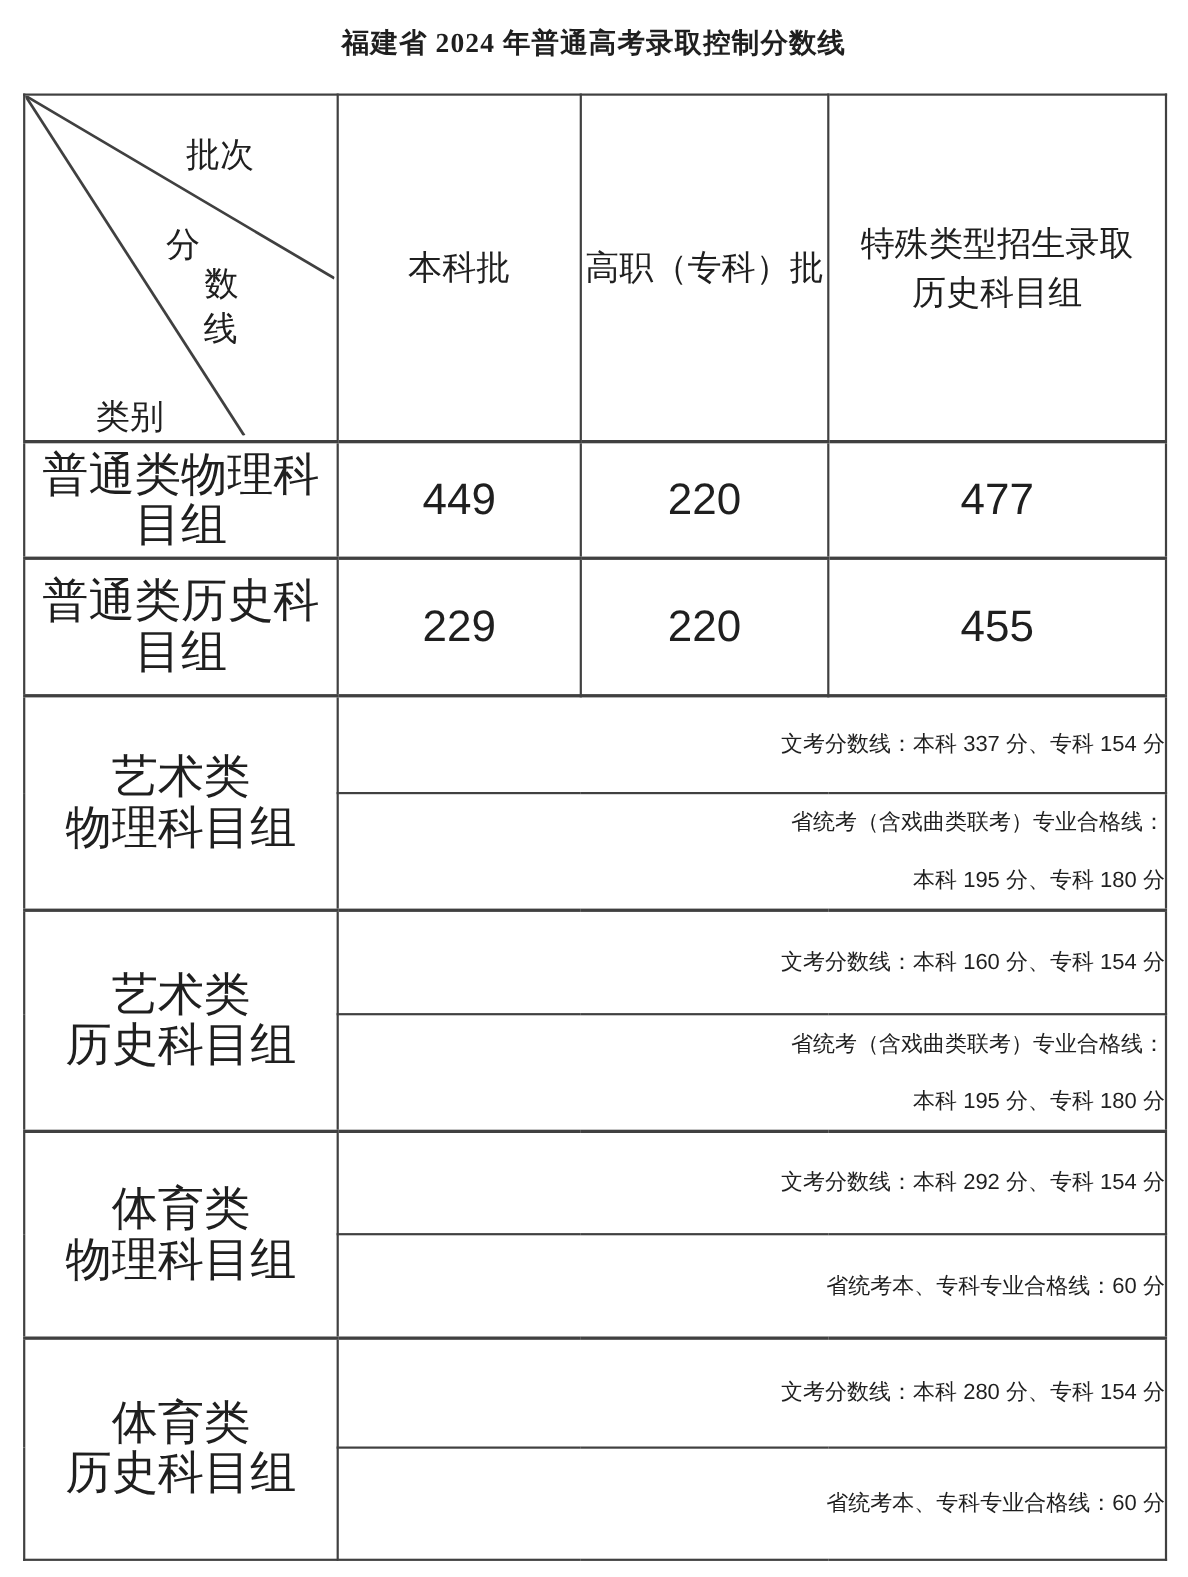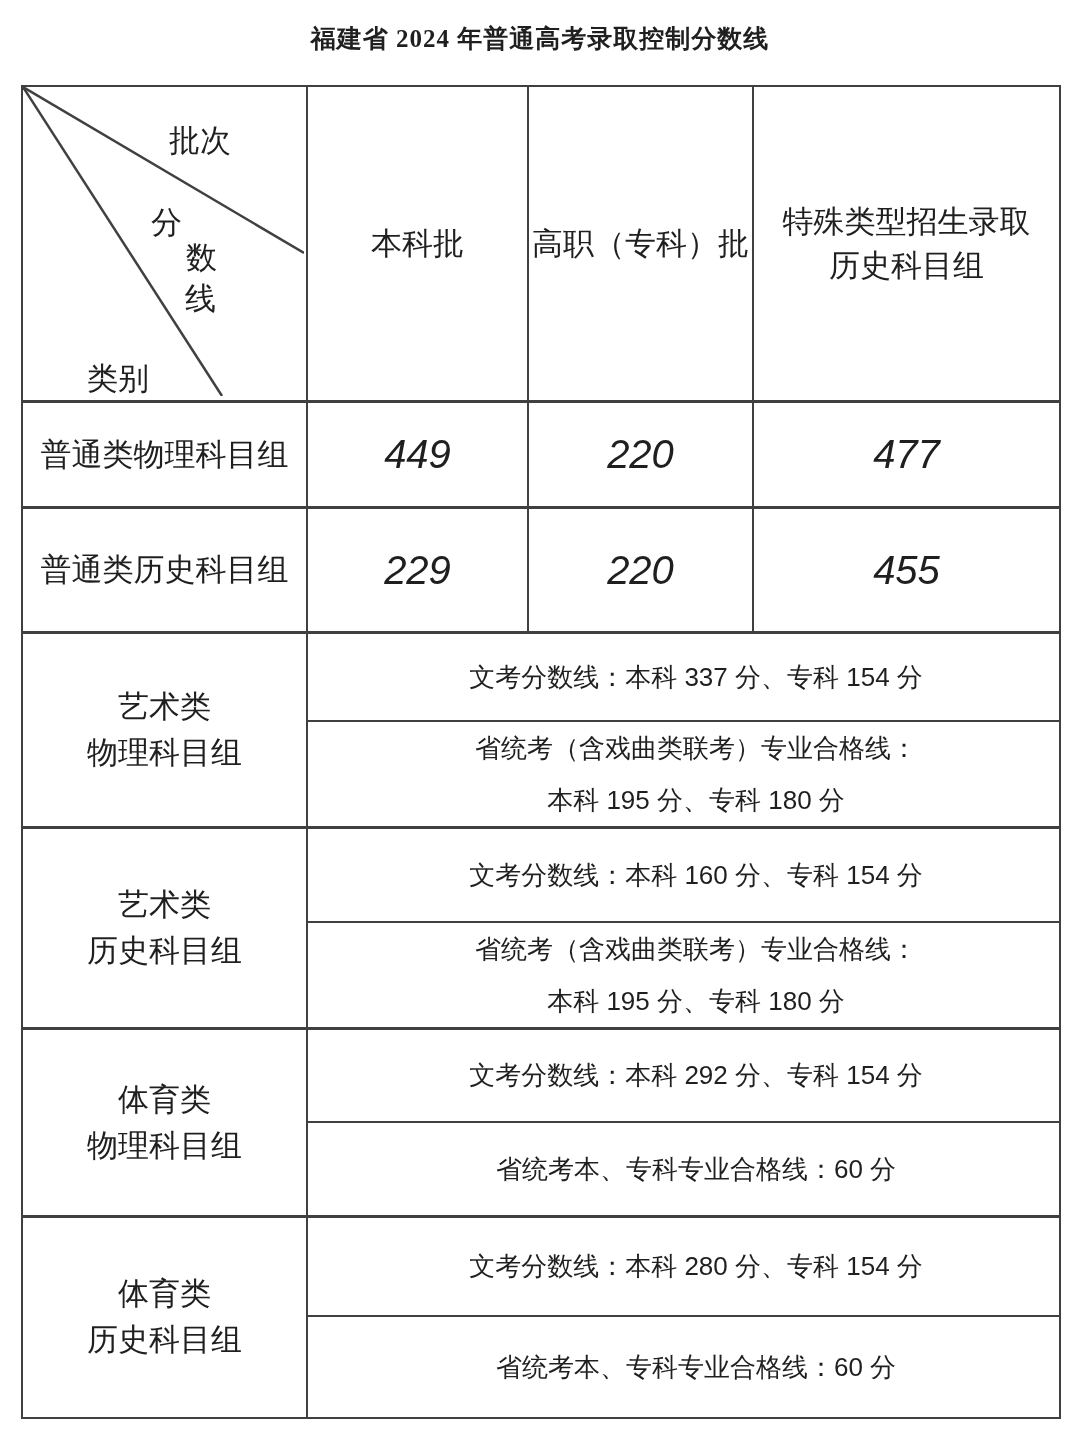--- a/index.html
+++ b/index.html
@@ -39,31 +39,30 @@
   .corner-inner { position:relative; width:100%; height:100%; }
   .corner-inner svg { position:absolute; left:0; top:0; }
   .corner-label { position:absolute; font-size:31px; line-height:31px; white-space:nowrap; }
   .lbl-batch    { left:146px; top:38px; }
   .lbl-fen      { left:128px; top:120px; }
   .lbl-shu      { left:163px; top:155px; }
   .lbl-xian     { left:162px; top:196px; }
   .lbl-category { left:64px;  top:276px; }
 
   .colhead { text-align:center; font-size:31px; line-height:44px; }
-  .rowlabel { text-align:center; font-size:31px; line-height:46px; }
+  .rowlabel { text-align:center; font-size:42px; line-height:46px; }
   .num {
     text-align:center;
     font-size:40px;
     font-family:"Liberation Sans","DejaVu Sans",sans-serif;
-    font-style:italic;
   }
   .mergetext {
-    text-align:center;
+    text-align:right;
     padding-left:25px !important;
-    font-size:26px; line-height:52px;
+    font-size:20px; line-height:52px;
     
     font-family:"Liberation Sans","Liberation Serif",serif;
     white-space:nowrap;
   }
 </style>
 </head>
 <body>
 
 <div id="page">
 

